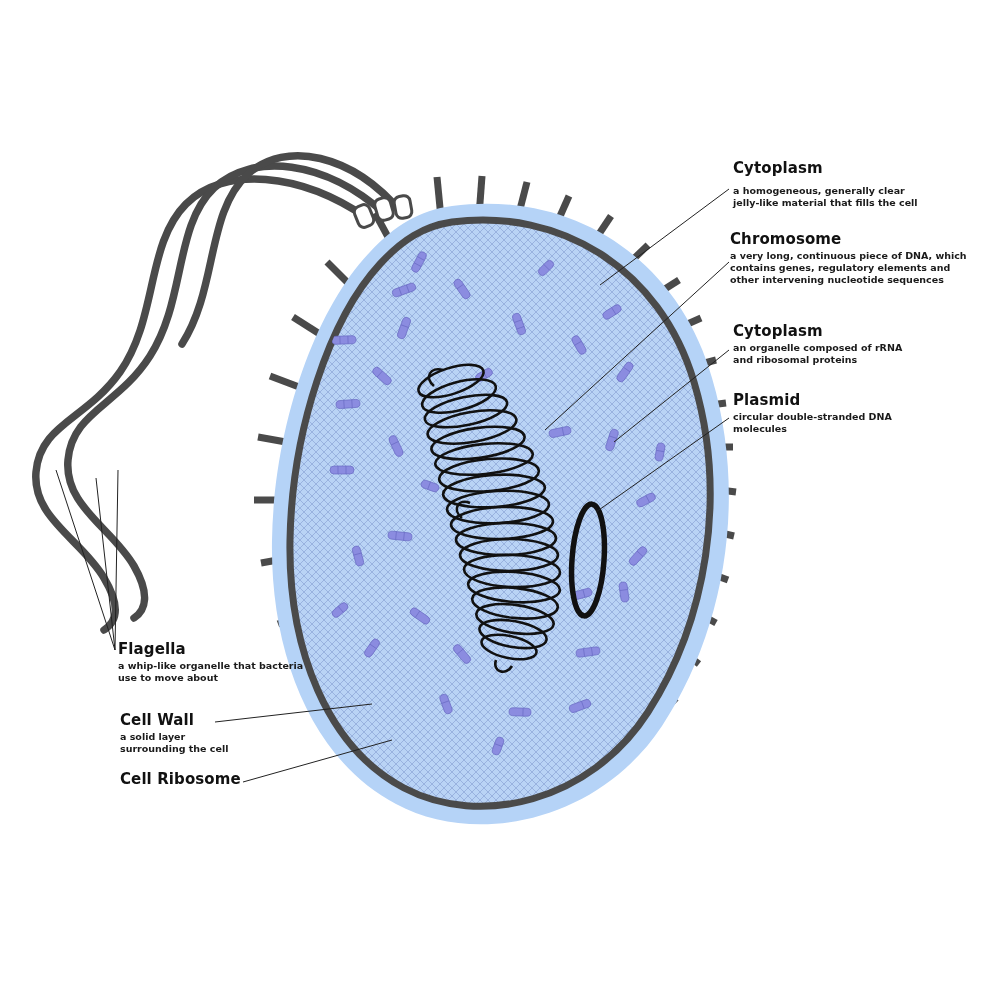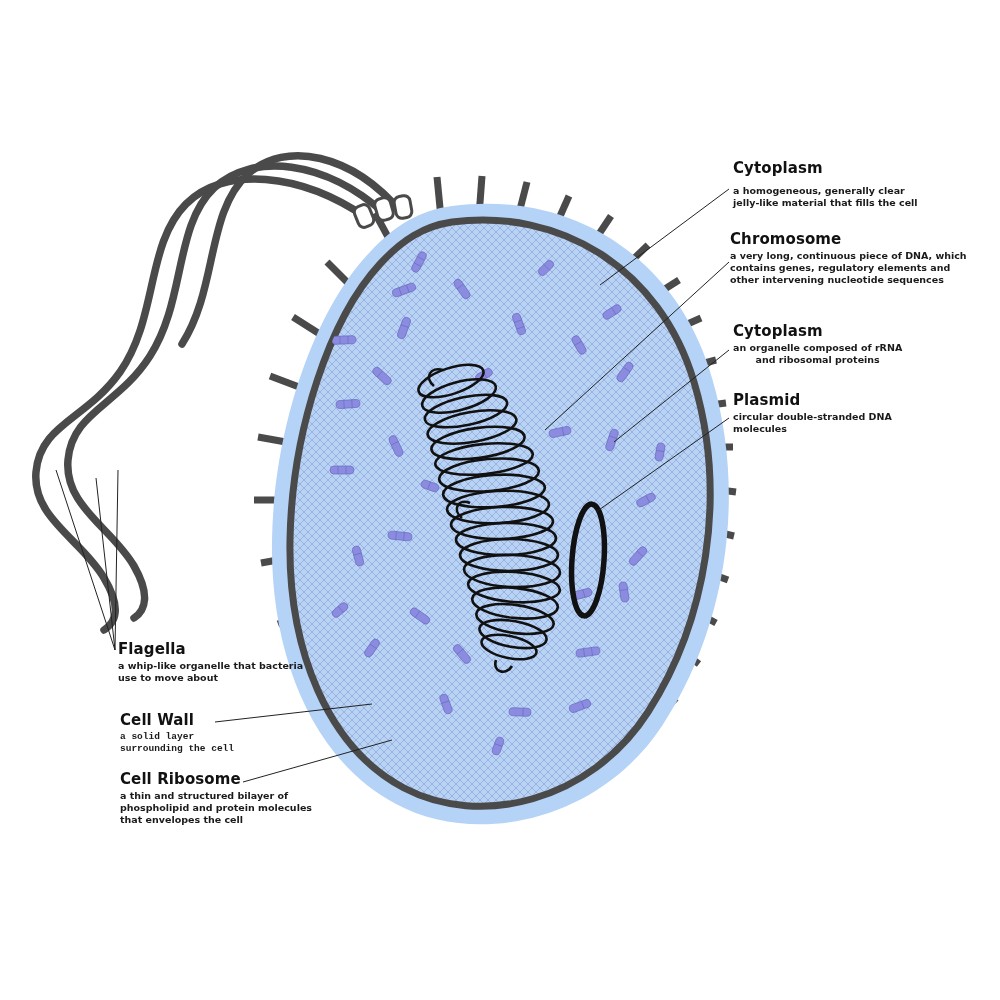--- a/index.html
+++ b/index.html
@@ -344,42 +344,39 @@
 
   <div class="label-block" style="left:730px; top:231px;">
     <div class="label-title">Chromosome</div>
     <div class="label-desc" style="white-space:pre-line;">a very long, continuous piece of DNA, which
 contains genes, regulatory elements and
 other intervening nucleotide sequences</div>
   </div>
 
   <div class="label-block" style="left:733px; top:323px;">
     <div class="label-title">Cytoplasm</div>
-    <div class="label-desc" style="white-space:pre-line;text-align:center;">an organelle composed of rRNA
+    <div class="label-desc" style="white-space:pre-line;">an organelle composed of rRNA
 and ribosomal proteins</div>
   </div>
 
   <div class="label-block" style="left:118px; top:641px;">
     <div class="label-title">Flagella</div>
     <div class="label-desc" style="white-space:pre-line;">a whip-like organelle that bacteria
 use to move about</div>
   </div>
 
   <div class="label-block" style="left:733px; top:392px;">
     <div class="label-title">Plasmid</div>
     <div class="label-desc" style="white-space:pre-line;">circular double-stranded DNA
 molecules</div>
   </div>
 
   <div class="label-block" style="left:120px; top:712px;">
     <div class="label-title">Cell Wall</div>
-    <div class="label-desc" style="white-space:pre-line;font-family:Liberation Mono, monospace;">a solid layer
+    <div class="label-desc" style="white-space:pre-line;">a solid layer
 surrounding the cell</div>
   </div>
 
   <div class="label-block" style="left:120px; top:771px;">
     <div class="label-title">Cell Ribosome</div>
-    <div class="label-desc" style="white-space:pre-line;">a thin and structured bilayer of
-phospholipid and protein molecules
-that envelopes the cell</div>
   </div>
 
 </div>
 
 </body></html>

